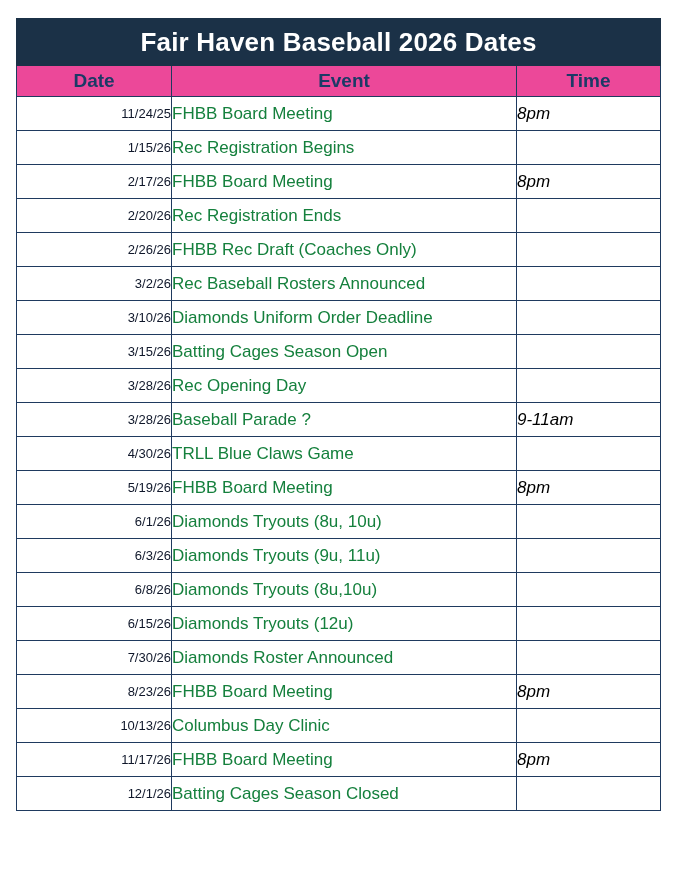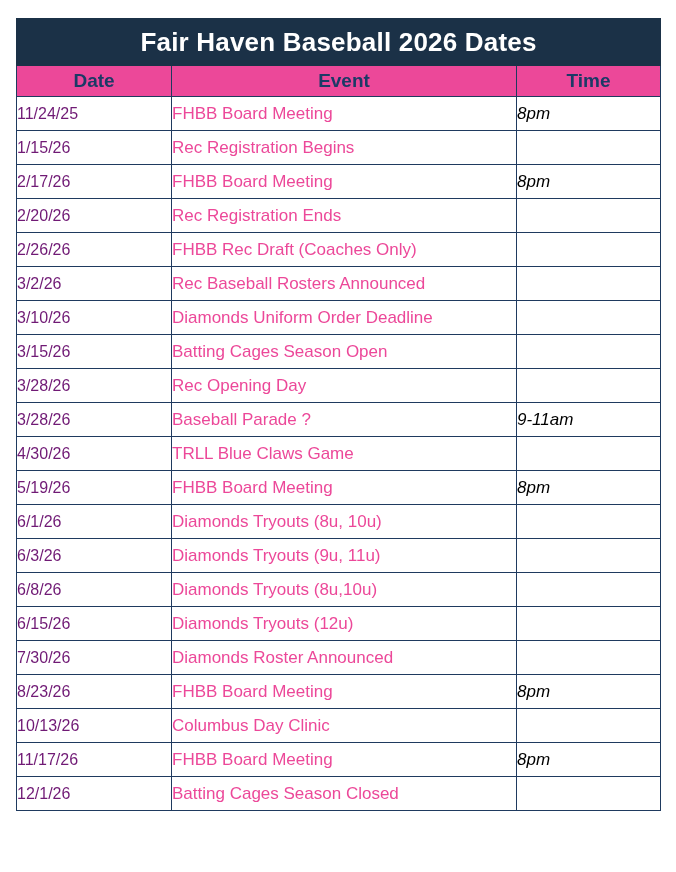--- a/index.html
+++ b/index.html
@@ -46,30 +46,30 @@
     font-size: 19px;
     font-weight: bold;
     text-align: center;
     height: 30px;
   }
   .col-date { width: 155px; }
   .col-event { width: 345px; }
   .col-time { width: 144px; }
 
   td.date {
-    text-align: left;
-    font-size: 16px;
-    color: #701a75;
+    text-align: right;
+    font-size: 13px;
+    color: #0f172a;
     height: 33px;
     line-height: 33px;
   }
   td.event {
     text-align: left;
     font-size: 17px;
-    color: #ec4899;
+    color: #15803d;
     height: 33px;
     line-height: 33px;
     padding-left: 7px;
     margin-top: 11px;
   }
   td.time {
     text-align: left;
     font-size: 17px;
     color: #000000;
     height: 33px;

